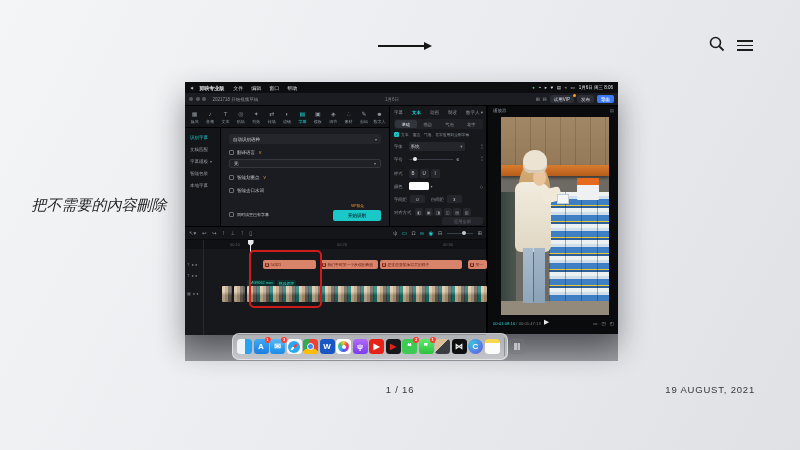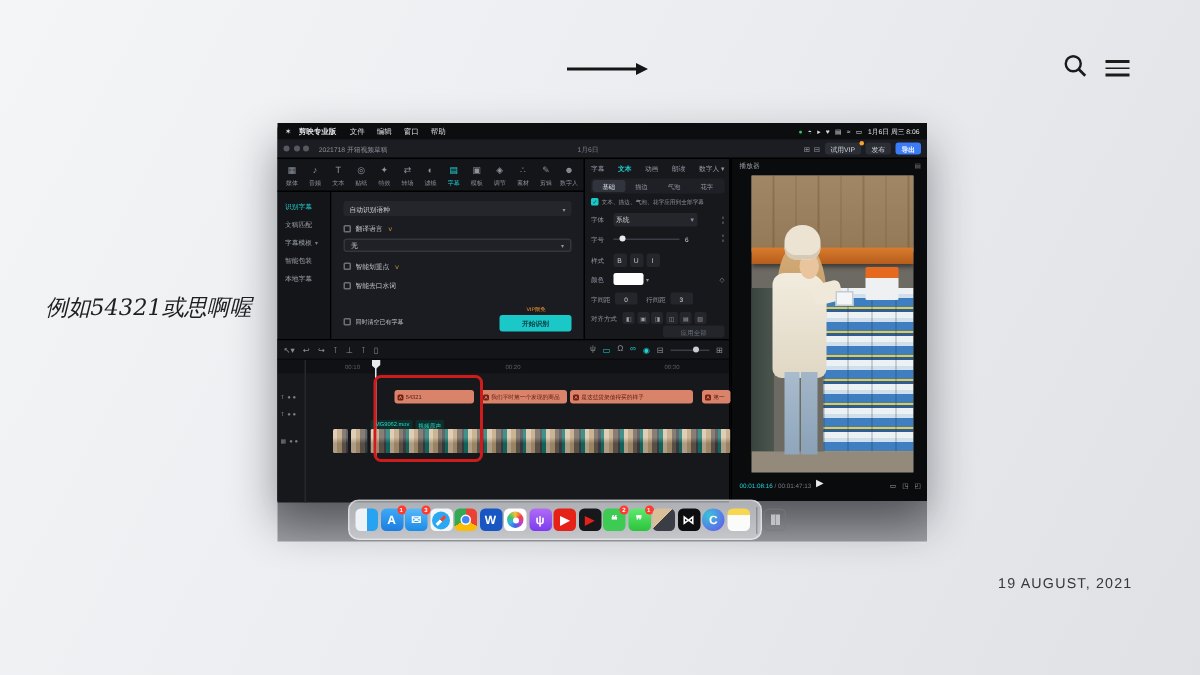--- a/index.html
+++ b/index.html
@@ -146,21 +146,21 @@
     <circle cx="7.5" cy="7.5" r="5" fill="none" stroke="#1b1b1b" stroke-width="1.6"></circle>
     <line x1="11.2" y1="11.2" x2="15.5" y2="15.5" stroke="#1b1b1b" stroke-width="1.8"></line>
   </svg>
   <div class="ab hamburger" style="left:737px;top:37px">
     <span></span>
       <span></span>
       <span></span>
   </div>
 
   <div class="ab note">
-    <div>例如54321或思啊喔</div>
+    <div>把不需要的內容刪除</div>
   </div>
 
   <div class="ab desktop"></div>
 
   <div class="ab" id="editor">
 
     <div class="menubar">
       <span>✶</span>
       <span class="app">剪映专业版</span>
       <span class="menus">
@@ -575,15 +575,16 @@
         <span></span>
 
       </span>
       </span>
     <span class="dsep"></span>
     <span class="dicon ic-trash"></span>
   </div>
 
   <div class="ab redrect"></div>
 
+  <div class="ab footer" style="left:0;width:800px;text-align:center">1 / 16</div>
   <div class="ab footer" style="right:45px">19 AUGUST, 2021</div>
 
 </div>
 
 </body></html>

